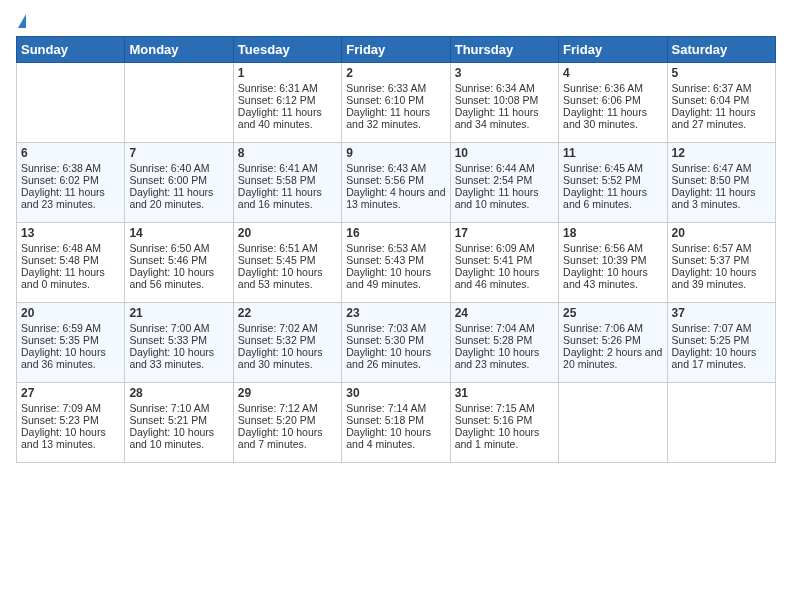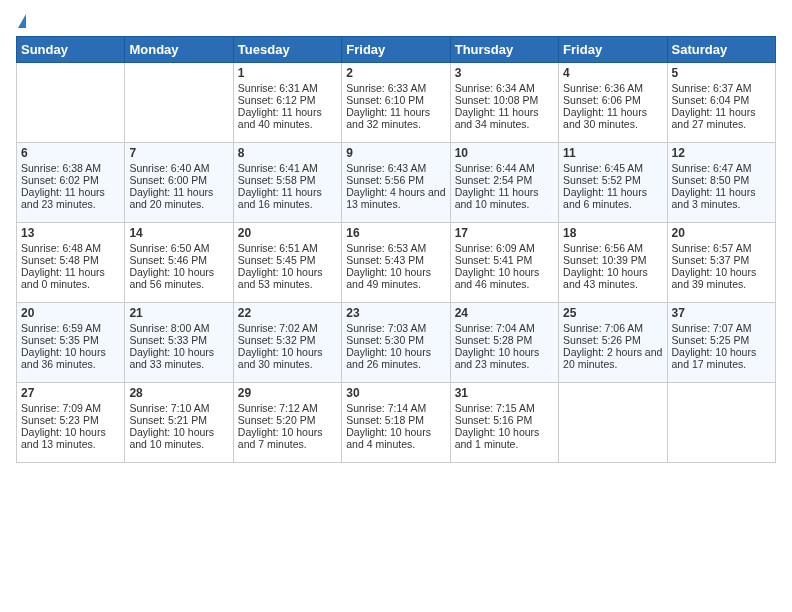--- a/index.html
+++ b/index.html
@@ -225,21 +225,21 @@
       </tr>
       <tr>
         <td>
           <span class="day-num">20</span>
           <span style="display:block">Sunrise: 6:59 AM</span>
           <span style="display:block">Sunset: 5:35 PM</span>
           <span style="display:block">Daylight: 10 hours and 36 minutes.</span>
         </td>
         <td>
           <span class="day-num">21</span>
-          <span style="display:block">Sunrise: 8:00 AM</span>
+          <span style="display:block">Sunrise: 7:00 AM</span>
           <span style="display:block">Sunset: 5:33 PM</span>
           <span style="display:block">Daylight: 10 hours and 33 minutes.</span>
         </td>
         <td>
           <span class="day-num">22</span>
           <span style="display:block">Sunrise: 7:02 AM</span>
           <span style="display:block">Sunset: 5:32 PM</span>
           <span style="display:block">Daylight: 10 hours and 30 minutes.</span>
         </td>
         <td>

